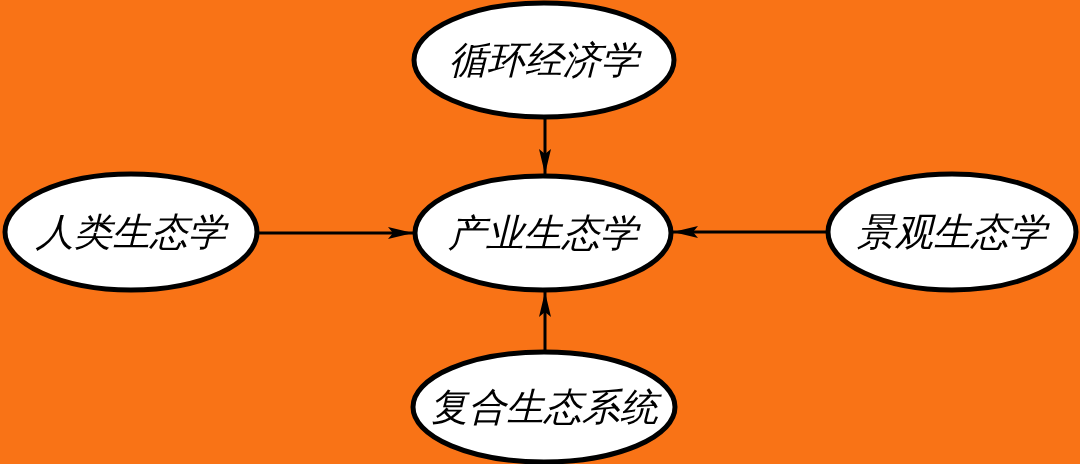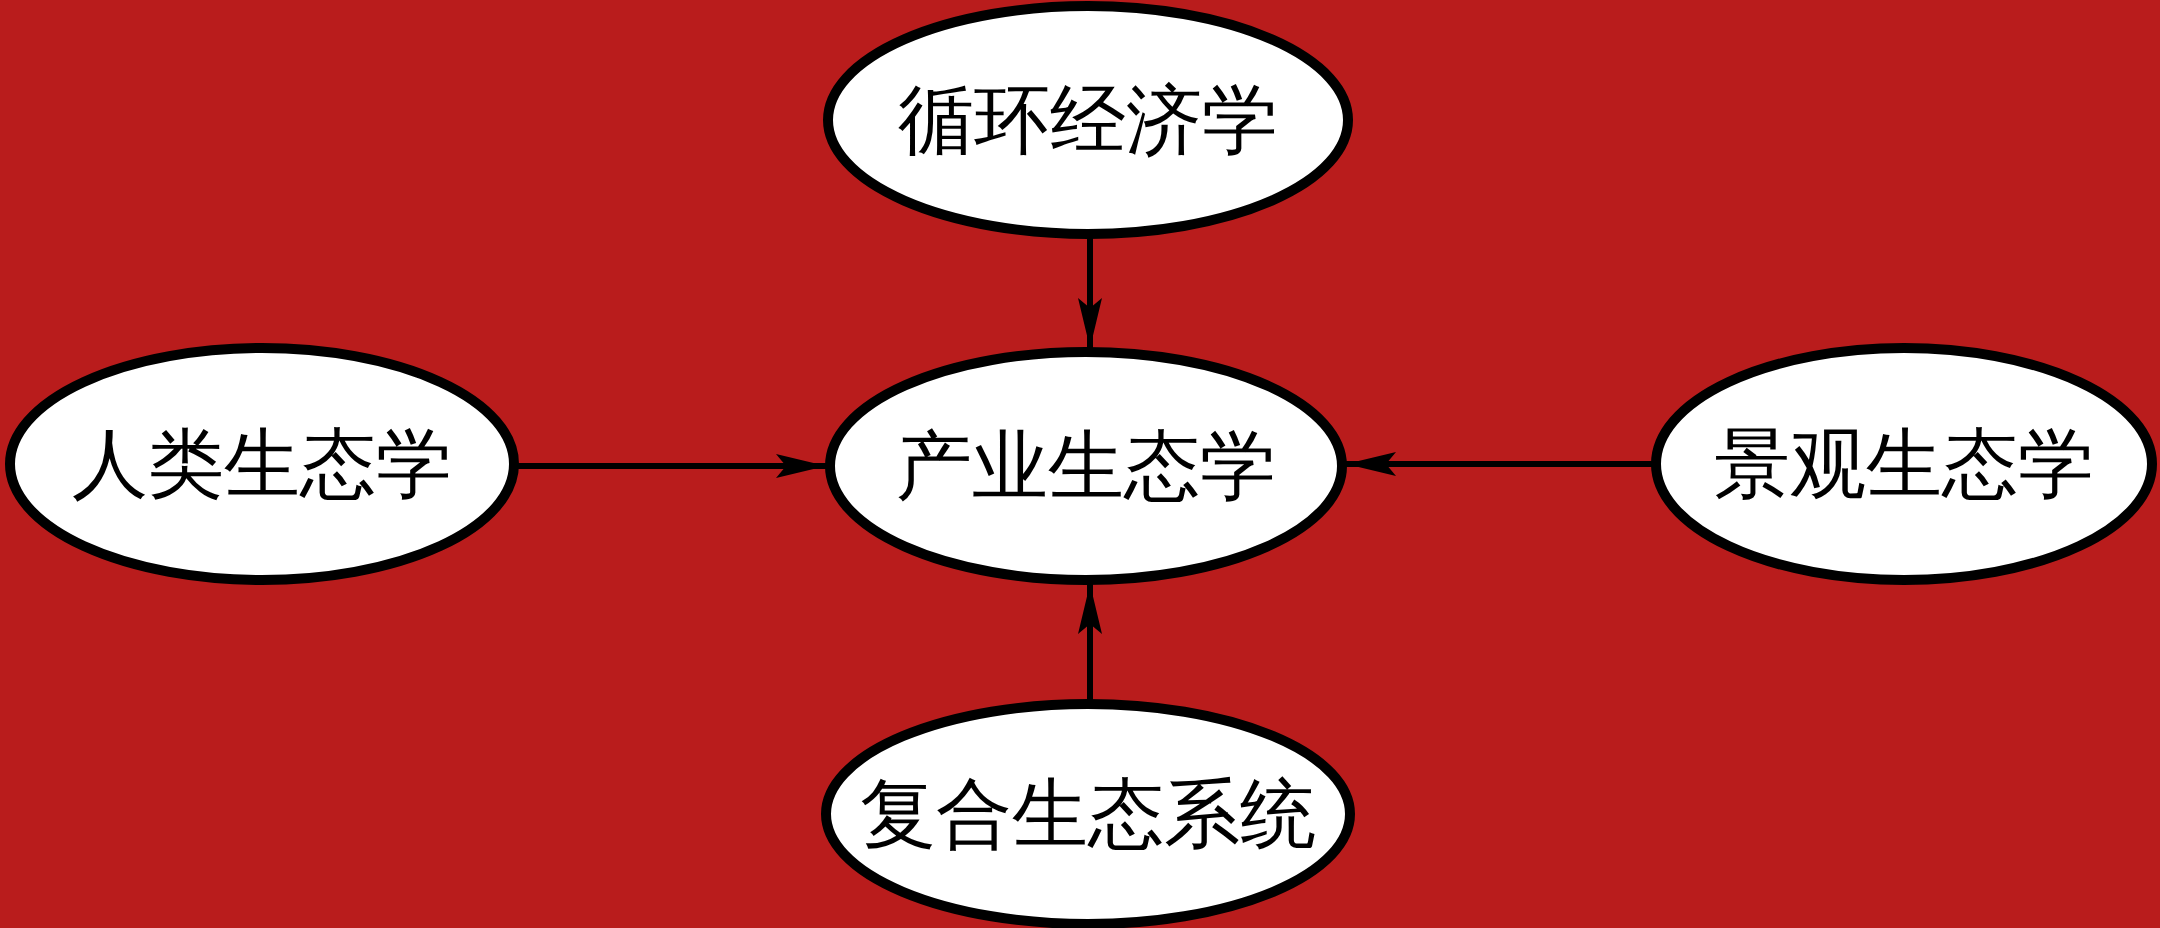--- a/index.html
+++ b/index.html
@@ -4,23 +4,24 @@
 <style>
   html, body {
     margin: 0;
     padding: 0;
     background: #ffffff;
   }
   .canvas-wrap {
     position: relative;
     width: 1080px;
     height: 464px;
-    background: #b91c1c;
+    background: #f97316;
     overflow: hidden;
     font-family: "DejaVu Serif", "Liberation Serif", serif;
+    font-style: italic;
   }
   svg text {
     font-family: "DejaVu Serif", "Liberation Serif", serif;
     font-size: 38px;
     fill: #000000;
     text-anchor: middle;
   }
   svg ellipse {
     fill: #ffffff;
     stroke: #000000;

